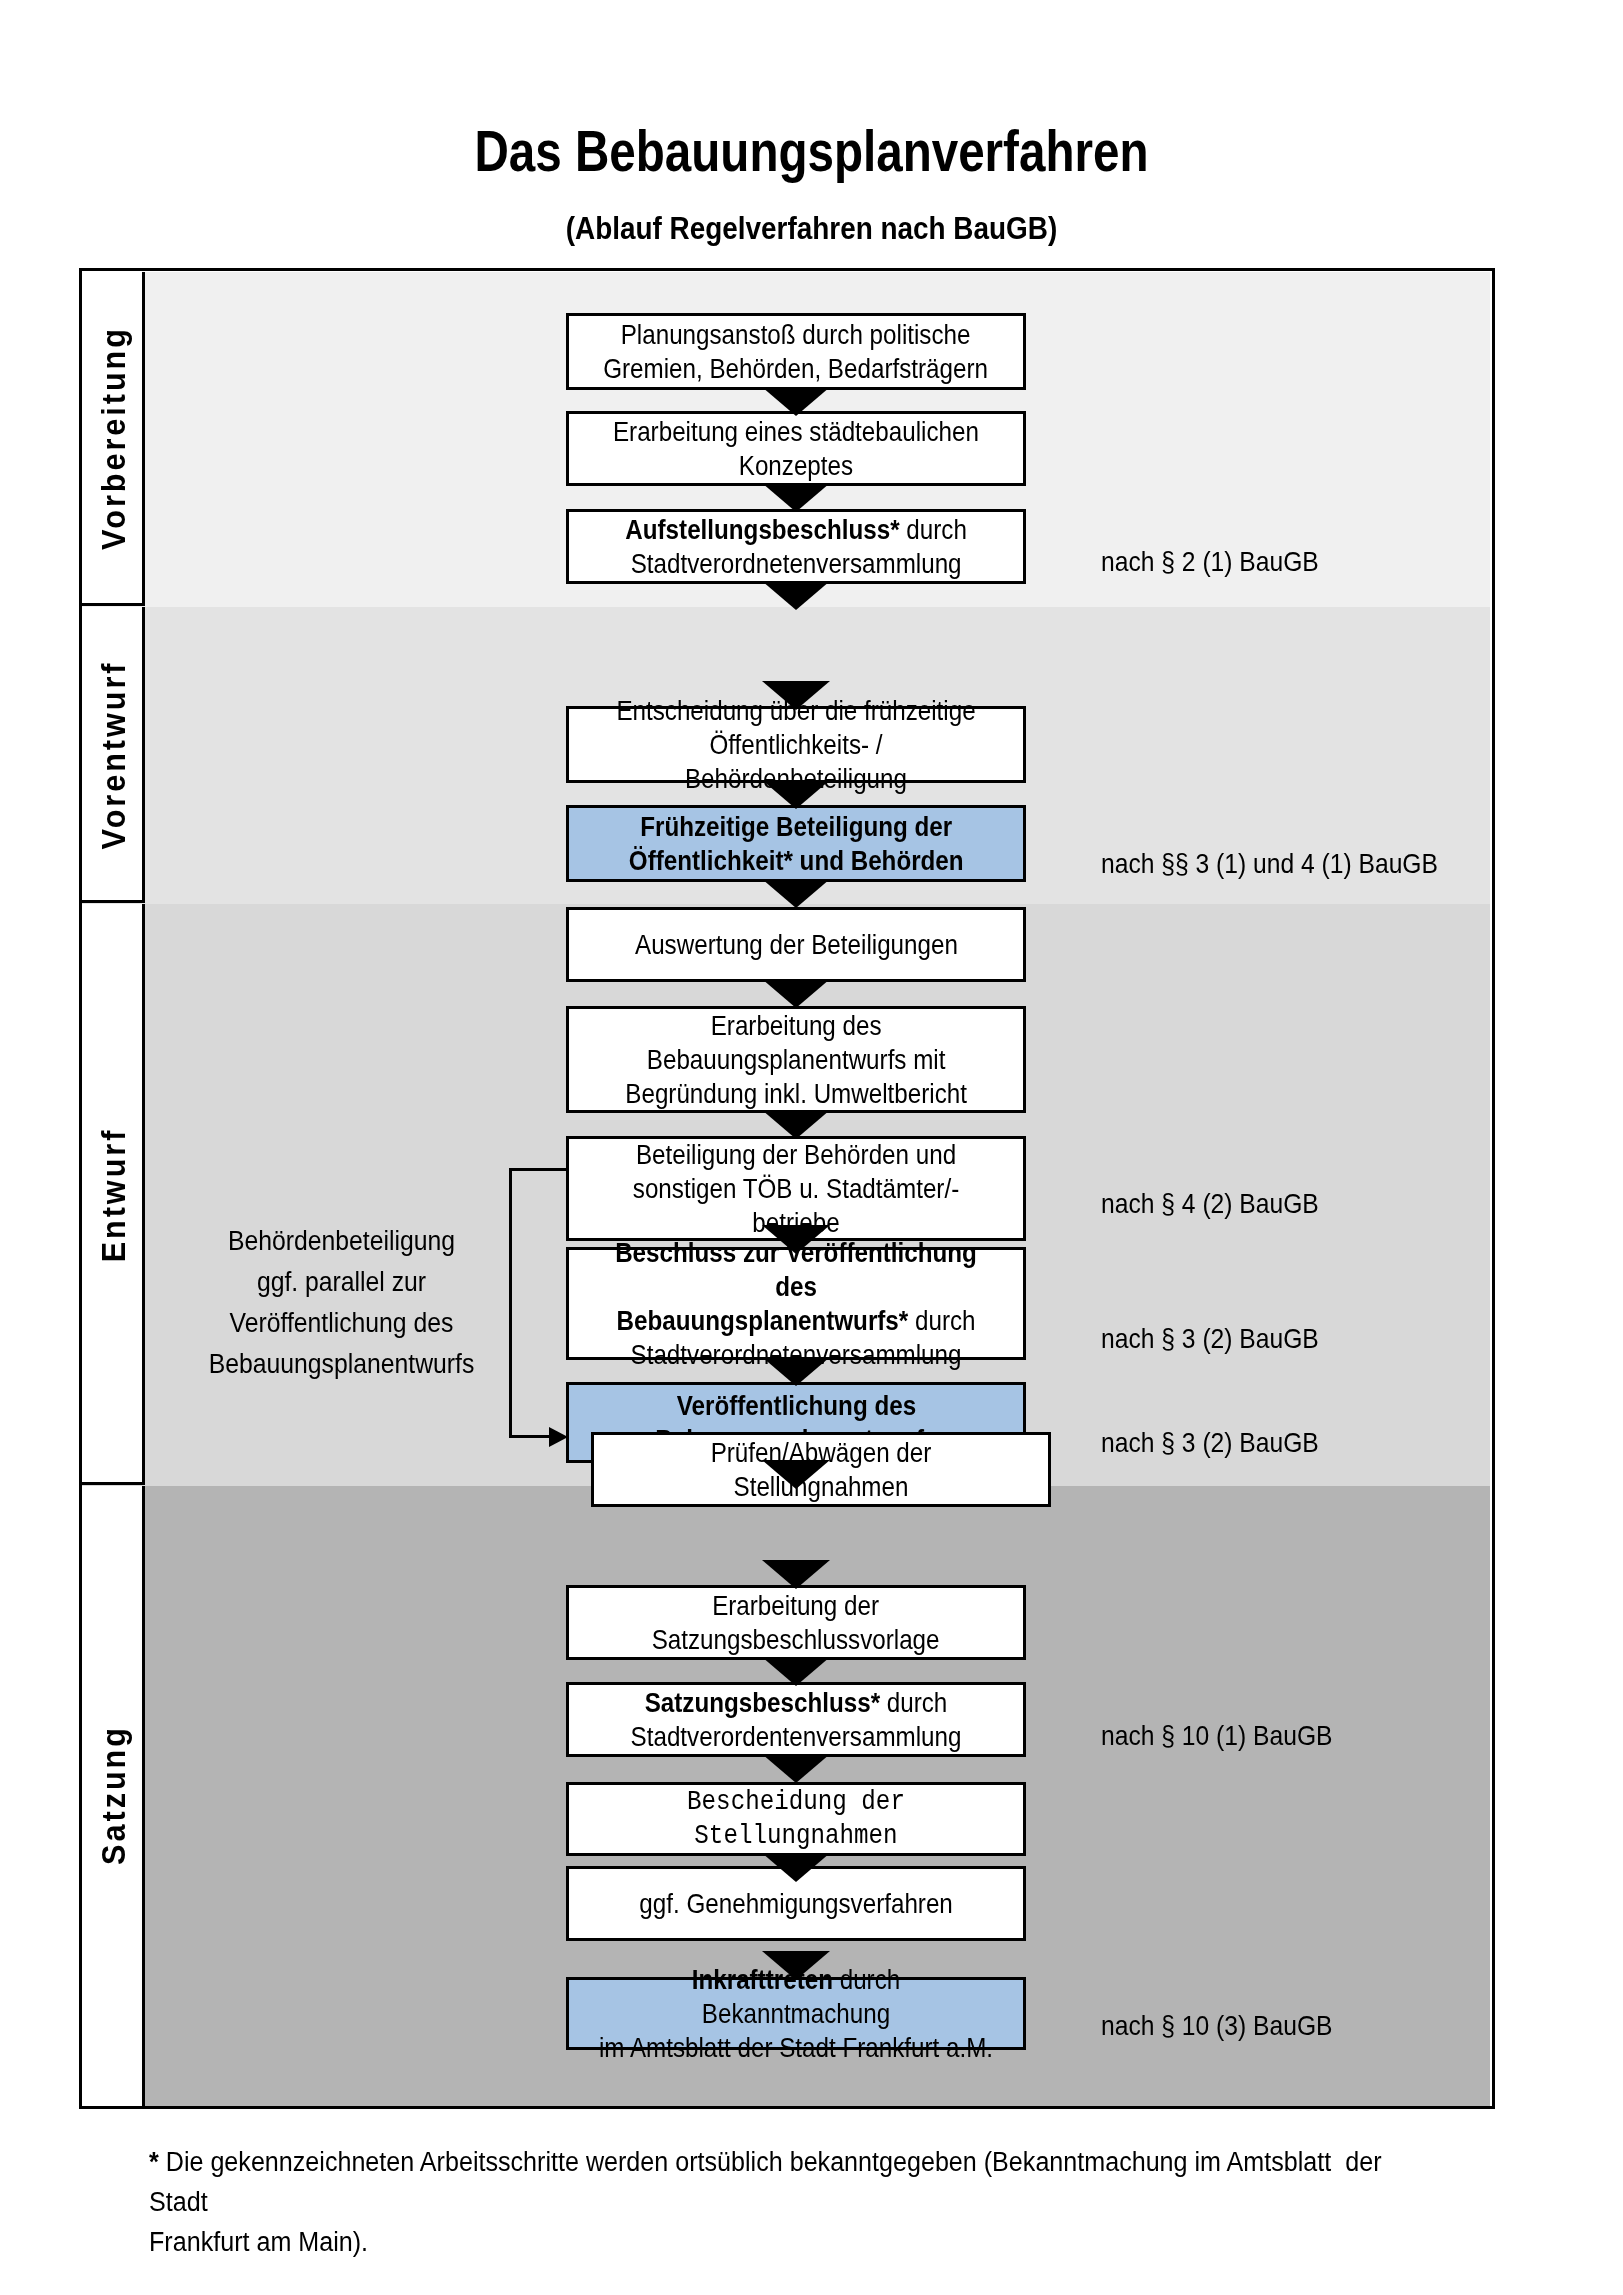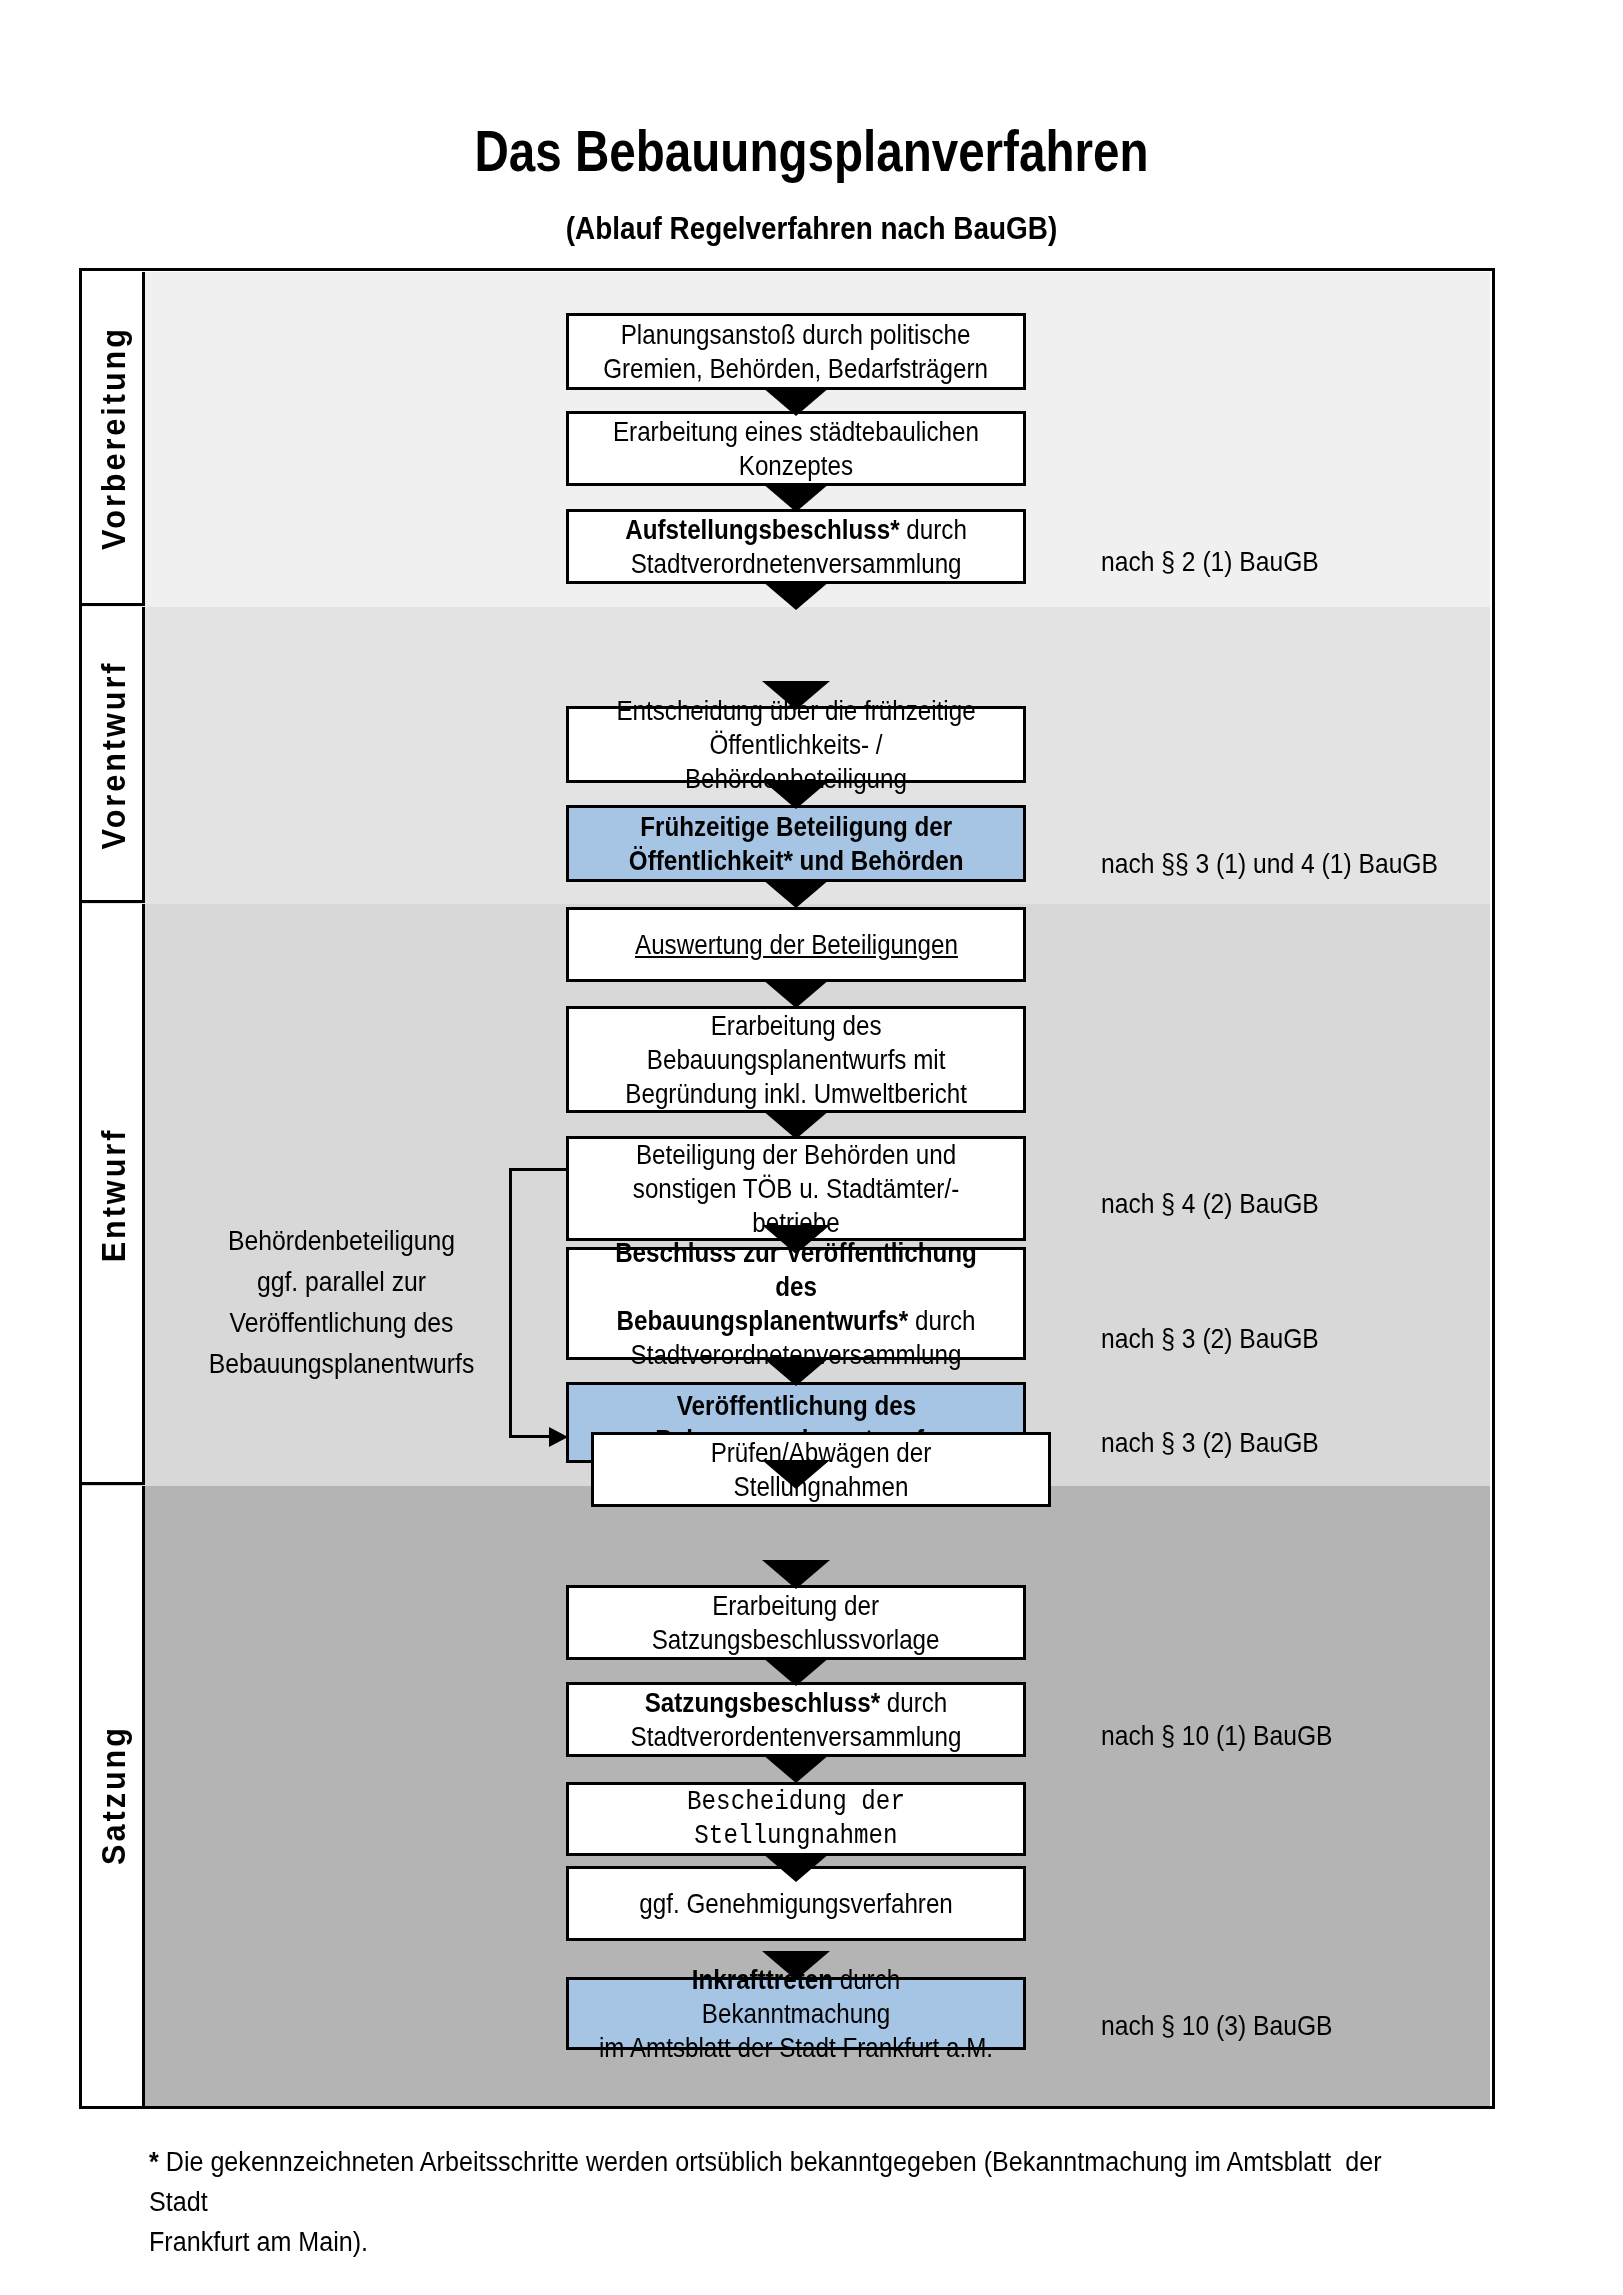--- a/index.html
+++ b/index.html
@@ -43,21 +43,21 @@
        background:#ffffff;box-sizing:border-box;display:flex;
        align-items:center;justify-content:center;z-index:3;}
   .box.hl{background:#a6c4e4;}
   .box .txt{font-size:27.5px;line-height:34px;text-align:center;
        white-space:pre-wrap;transform:scaleX(0.88);transform-origin:50% 50%;}
   .box .txt .b{font-weight:bold;}
 
   #box-1 {top:313px; height:77px;align-items:center;} #box-2 {top:411px; height:75px;}
   #box-3 {top:509px; height:75px;} #box-4 {top:609px; height:75px;}
   #box-5 {top:706px;height:77px;} #box-6 {top:805px;height:77px;}
-  #box-7 {top:907px;height:75px;text-decoration:underline;} #box-8 {top:1006px;height:107px;}
+  #box-7 {top:907px;height:75px;} #box-8 {top:1006px;height:107px;}
   #box-9 {top:1123px;height:105px;margin-top:13px;} #box-10{top:1247px;height:113px;}
   #box-11{top:1382px;height:81px;} #box-12{top:1432px;height:75px;margin-left:25px;}
   #box-13{top:1585px;height:75px;} #box-14{top:1682px;height:75px;}
   #box-15{top:1782px;height:74px;font-family:Liberation Mono, monospace;} #box-16{top:1866px;height:75px;}
   #box-17{top:1977px;height:73px;}
 
   
   .arrow-down{position:absolute;left:762px;width:0;height:0;z-index:4;
        border-left:34px solid transparent;border-right:34px solid transparent;
        border-top:29px solid #000;}

